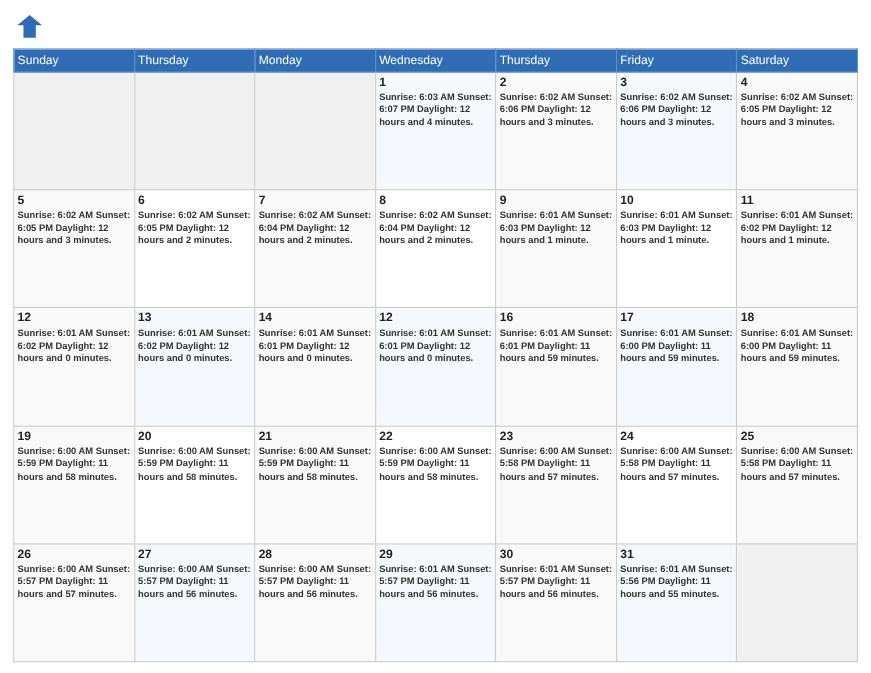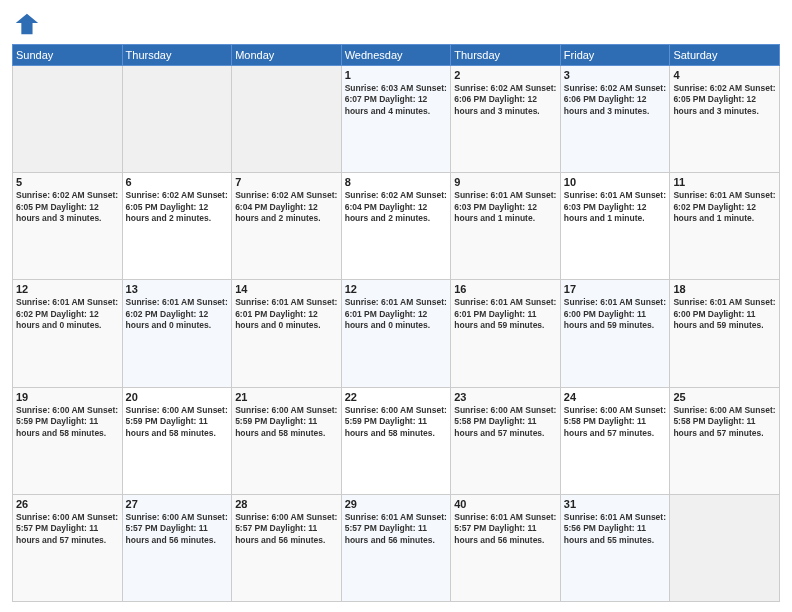--- a/index.html
+++ b/index.html
@@ -348,21 +348,21 @@
 and 56 minutes.</div>
           </td>
           <td>
             <span class="day-num">29</span>
             <div class="day-info">Sunrise: 6:01 AM
 Sunset: 5:57 PM
 Daylight: 11 hours
 and 56 minutes.</div>
           </td>
           <td>
-            <span class="day-num">40</span>
+            <span class="day-num">30</span>
             <div class="day-info">Sunrise: 6:01 AM
 Sunset: 5:57 PM
 Daylight: 11 hours
 and 56 minutes.</div>
           </td>
           <td>
             <span class="day-num">31</span>
             <div class="day-info">Sunrise: 6:01 AM
 Sunset: 5:56 PM
 Daylight: 11 hours

